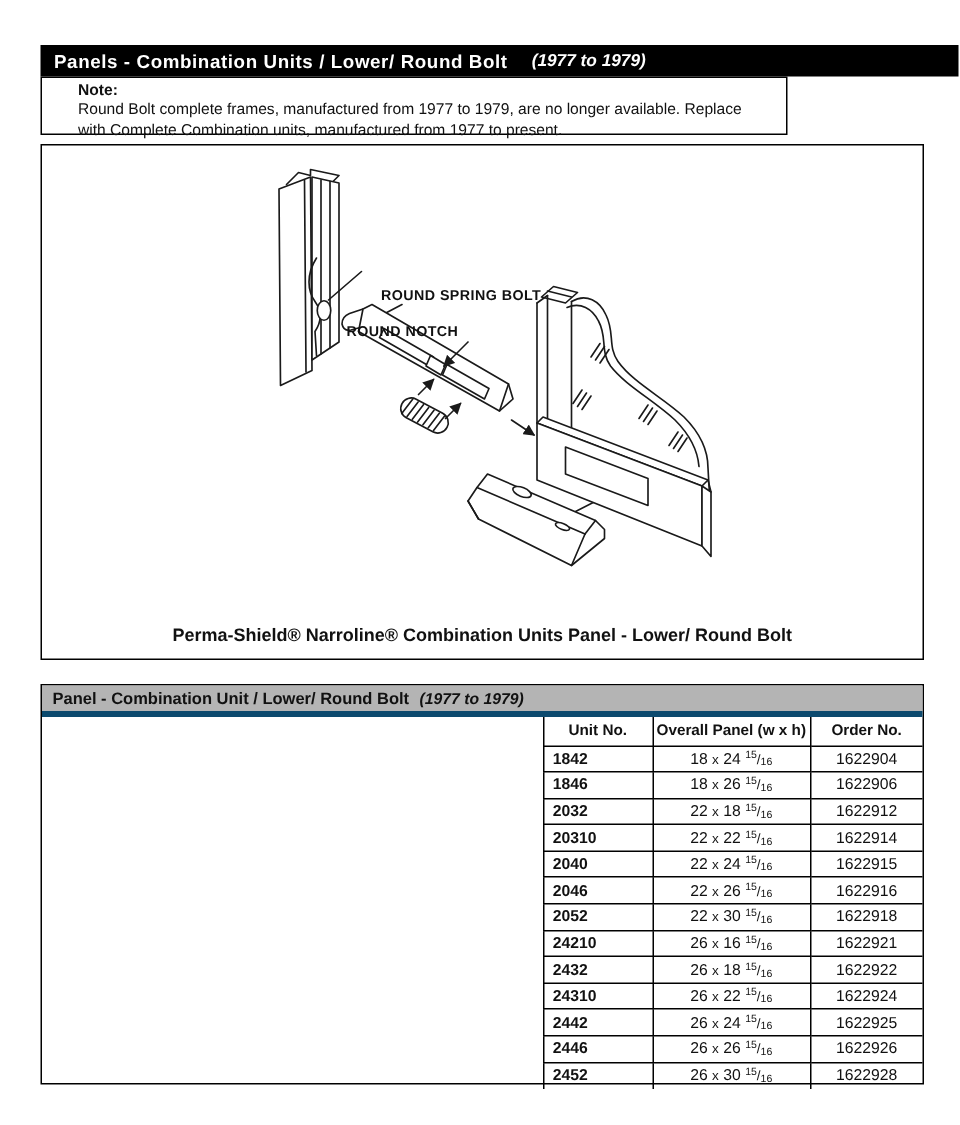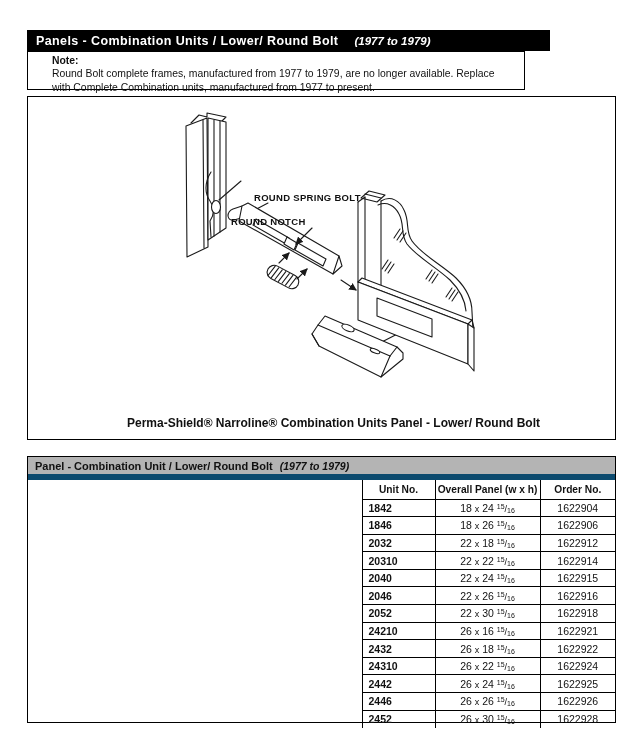--- a/index.html
+++ b/index.html
@@ -1,42 +1,42 @@
 <!DOCTYPE html>
 <html><head>
 <meta charset="utf-8">
 <style>
   html,body{margin:0;padding:0;background:#fff;}
   .page{position:relative;width:640px;height:750px;background:#ffffff;
         font-family:"Liberation Sans",sans-serif;color:#111;overflow:hidden;}
   .content{position:absolute;left:27px;top:0;width:589px;}
 
   
-  .title-bar{position:absolute;left:0;top:30px;width:523px;height:21px;background:#000;
+  .title-bar{position:absolute;left:0;top:30px;width:612px;height:21px;background:#000;
              color:#fff;display:flex;align-items:center;box-sizing:border-box;padding:0 9px;}
   .title-bar .t{font-size:12.5px;font-weight:bold;letter-spacing:.4px;white-space:nowrap;}
   .title-bar .d{font-size:11.5px;font-weight:bold;font-style:italic;margin-left:16px;white-space:nowrap;}
 
   
   .note-box{position:absolute;left:0;top:51px;width:498px;height:39px;border:1px solid #000;
             box-sizing:border-box;padding:2px 24px;font-size:10.4px;line-height:1.28;}
   .note-box .nl{font-weight:bold;}
 
   
   .diagram-box{position:absolute;left:0;top:96px;width:589px;height:344px;border:1px solid #000;
                box-sizing:border-box;}
   .diagram-box svg{position:absolute;left:0;top:0;}
   .dlabel{position:absolute;font-size:9.5px;font-weight:bold;letter-spacing:.3px;white-space:nowrap;}
   .cap1{position:absolute;left:0;top:292px;width:100%;text-align:center;font-size:11px;font-weight:bold;}
-  .cap2{position:absolute;left:12px;top:319px;width:100%;text-align:center;font-size:12px;font-weight:bold;}
+  .cap2{position:absolute;left:0;top:319px;width:100%;text-align:center;font-size:12px;font-weight:bold;}
 
   
   .tsection{position:absolute;left:0;top:456px;width:589px;height:267px;border:1px solid #000;
             box-sizing:border-box;}
-  .section-bar{height:17px;background:#b4b4b4;border-bottom:6px solid #0c4a6e;display:flex;align-items:center;
+  .section-bar{height:17px;background:#b4b4b4;border-bottom:4px solid #0c4a6e;display:flex;align-items:center;
                padding:0 7px;}
   .section-bar .t{font-size:11px;font-weight:bold;white-space:nowrap;}
   .section-bar .d{font-size:10.5px;font-weight:bold;font-style:italic;margin-left:7px;white-space:nowrap;}
   .section-body{position:relative;height:304px;}
   table.ptable{position:absolute;right:0;top:0;border-collapse:collapse;table-layout:fixed;}
   .ptable th,.ptable td{border:1px solid #000;box-sizing:border-box;overflow:hidden;white-space:nowrap;}
   .ptable th{height:19px;font-size:10.2px;font-weight:bold;text-align:center;border-top:none;}
   .ptable td{height:17.6px;font-size:10.5px;text-align:center;}
   .ptable th:last-child,.ptable td:last-child{border-right:none;}
   .ptable tr:last-child td{border-bottom:none;margin-top:32px;}

